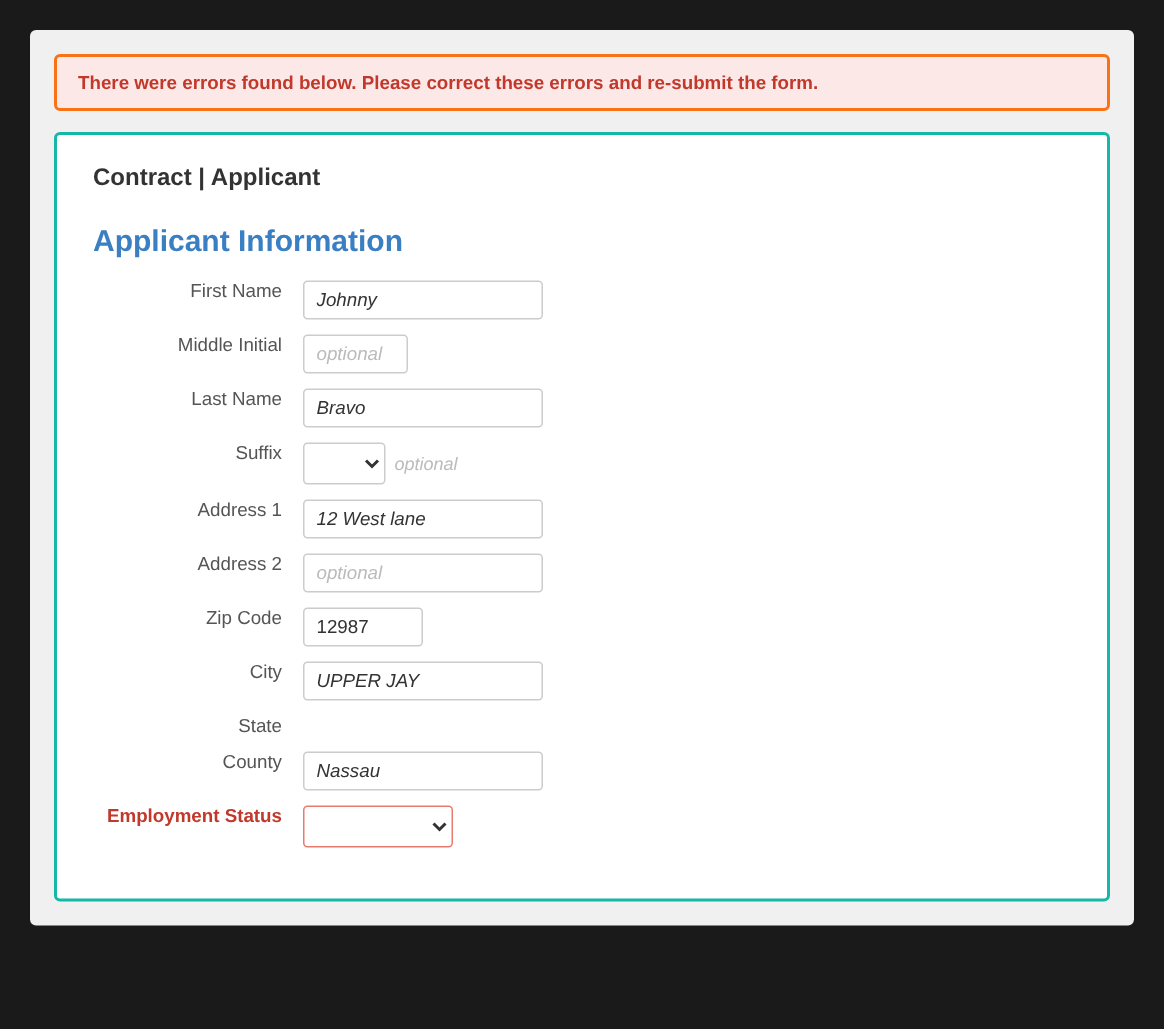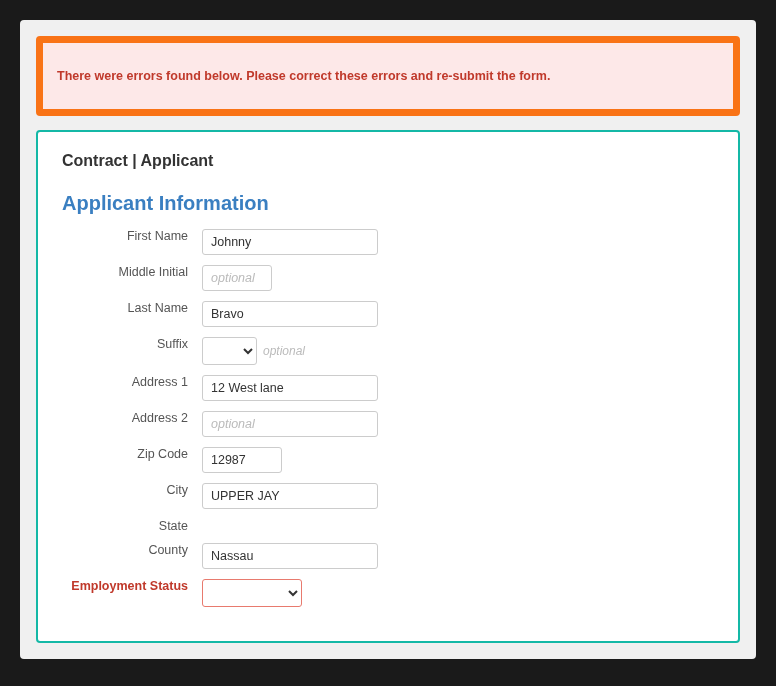--- a/index.html
+++ b/index.html
@@ -14,23 +14,23 @@
       padding: 20px;
     }
     .page-wrapper {
       width: 736px;
       background: #f0f0f0;
       padding: 16px;
       border-radius: 4px;
     }
     .error-banner {
       background: #fde8e8;
-      border: 7px solid #f97316;
+      border: 2px solid #f97316;
       border-radius: 4px;
-      padding: 26px 14px;
+      padding: 10px 14px;
       margin-bottom: 14px;
       color: #c0392b;
       font-size: 12.5px;
       font-weight: bold;
     }
     .form-card {
       background: #fff;
       border: 2px solid #14b8a6;
       border-radius: 4px;
       padding: 20px 24px 24px;
@@ -120,21 +120,22 @@
       font-size: 12.5px;
       color: #333;
       outline: none;
       background: #fff;
     }
     .form-control::placeholder {
       color: #bbb;
       font-style: italic;
     }
     .input-text {
-      width: 176px;
+      width: 160px;
+      font-style: italic;
     }
     .input-middle {
       width: 70px;
     }
     .input-zip {
       width: 80px;
     }
     .suffix-wrapper {
       display: flex;
       align-items: center;

